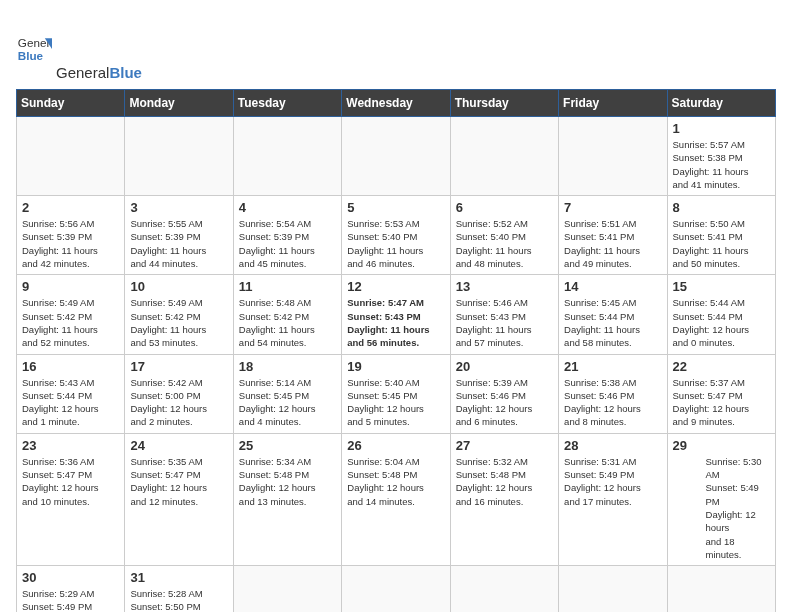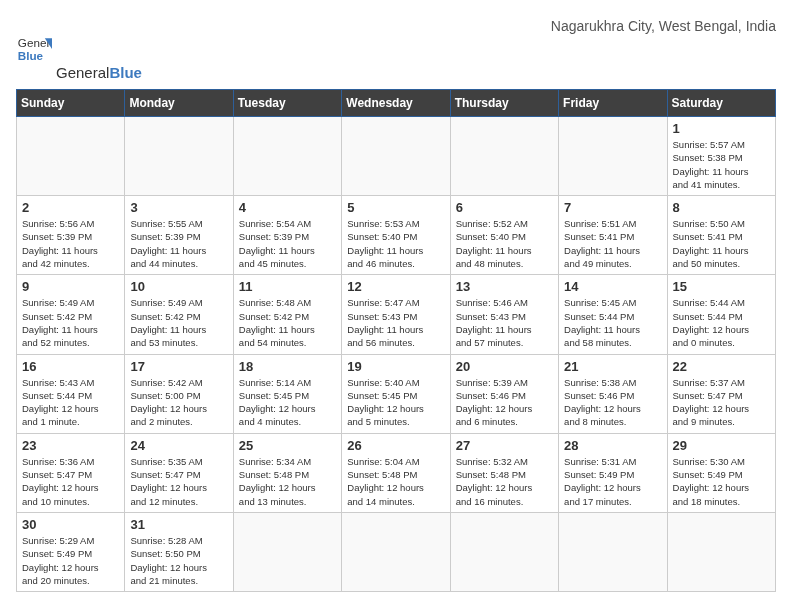--- a/index.html
+++ b/index.html
@@ -88,21 +88,20 @@
       <text x="2" y="32" font-size="13" font-family="Arial" fill="#3d7abf" font-weight="bold">Blue</text>
       <polygon points="32,8 40,8 40,20" fill="#3d7abf"></polygon>
     </svg>
     <div>
       <div style="font-size:15px; color:#333;margin-top:48px;">
         <span style="font-weight:normal;">General</span><span style="font-weight:bold; color:#3d7abf;">Blue</span>
       </div>
     </div>
   </div>
   <div class="title-block">
-    <div class="calendar-subtitle">Nagarukhra City, West Bengal, India</div>
   </div>
 </div>
 
 <table>
   <thead>
     <tr>
     <th>Sunday</th>
         <th>Monday</th>
         <th>Tuesday</th>
         <th>Wednesday</th>
@@ -195,21 +194,21 @@
         </td>
         <td>
           <div class="day-number">11</div>
           <div class="day-info" style="white-space: pre-line;">Sunrise: 5:48 AM
 Sunset: 5:42 PM
 Daylight: 11 hours
 and 54 minutes.</div>
         </td>
         <td>
           <div class="day-number">12</div>
-          <div class="day-info" style="white-space: pre-line;">Sunrise: 5:47 AM
+          <div class="day-info" style="white-space: pre-line; font-weight: bold;">Sunrise: 5:47 AM
 Sunset: 5:43 PM
 Daylight: 11 hours
 and 56 minutes.</div>
         </td>
         <td>
           <div class="day-number">13</div>
           <div class="day-info" style="white-space: pre-line;">Sunrise: 5:46 AM
 Sunset: 5:43 PM
 Daylight: 11 hours
 and 57 minutes.</div>
@@ -318,21 +317,21 @@
         </td>
         <td>
           <div class="day-number">28</div>
           <div class="day-info" style="white-space: pre-line;">Sunrise: 5:31 AM
 Sunset: 5:49 PM
 Daylight: 12 hours
 and 17 minutes.</div>
         </td>
         <td>
           <div class="day-number">29</div>
-          <div class="day-info" style="white-space: pre-line;">Sunrise: 5:30 AM
+          <div class="day-info" style="white-space: pre-line; margin-left: 33px;">Sunrise: 5:30 AM
 Sunset: 5:49 PM
 Daylight: 12 hours
 and 18 minutes.</div>
         </td>
       </tr>
       <tr>
         <td>
           <div class="day-number">30</div>
           <div class="day-info" style="white-space: pre-line;">Sunrise: 5:29 AM
 Sunset: 5:49 PM

